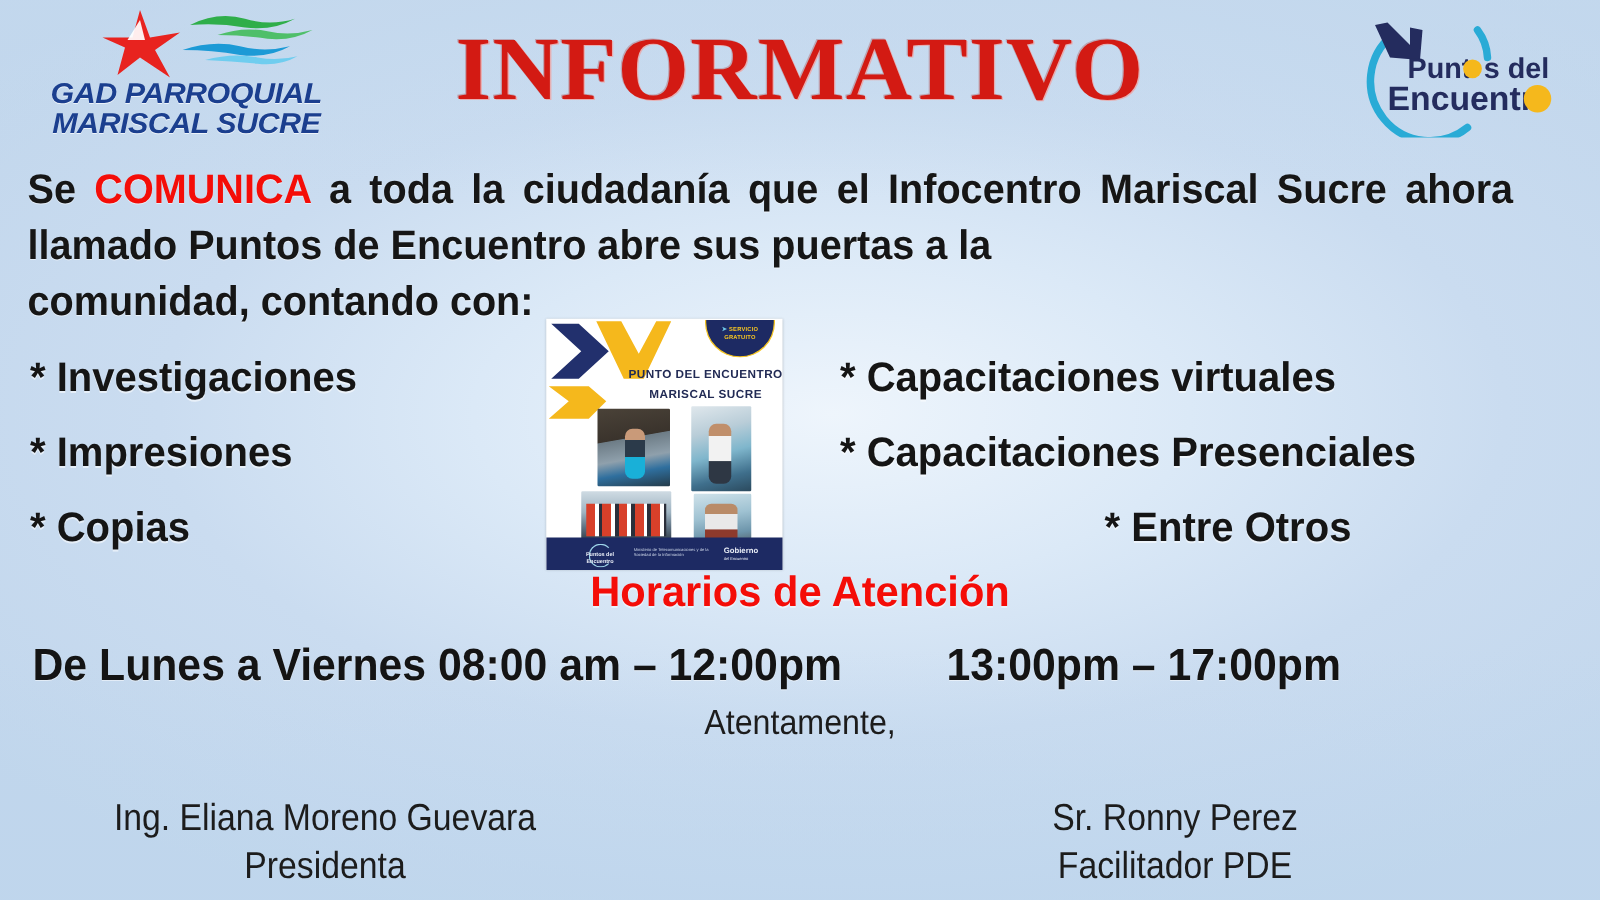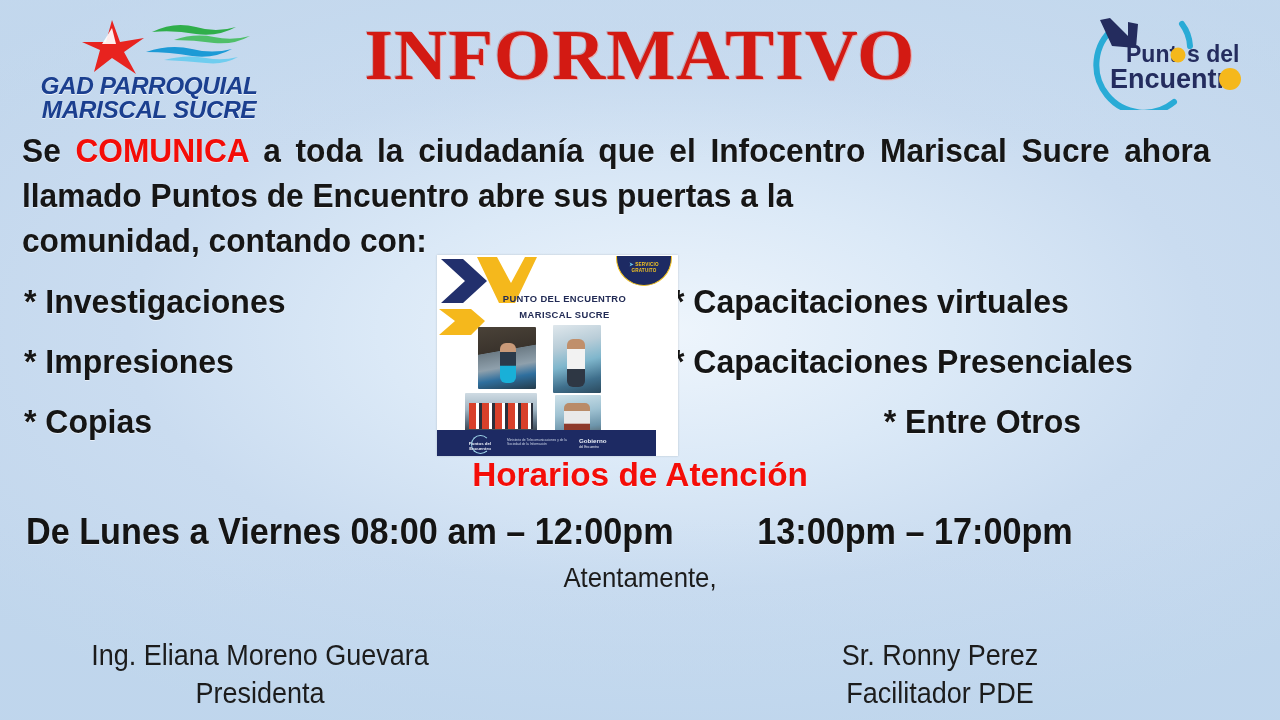--- a/index.html
+++ b/index.html
@@ -13,21 +13,21 @@
     background:
       radial-gradient(ellipse 70% 60% at 52% 46%, #eef5fc 0%, #dbe9f7 32%, #cadcf0 60%, #c1d6ec 100%);
   }
   .poster:before{
     content:"";position:absolute;inset:0;
     background:linear-gradient(180deg, rgba(196,217,238,.55) 0%, rgba(255,255,255,0) 22%, rgba(255,255,255,0) 72%, rgba(190,214,237,.55) 100%);
     pointer-events:none;
   }
 
   
-  .gad-logo{position:absolute;left:24px;top:16px;width:250px;height:112px;}
+  .gad-logo{position:absolute;left:24px;top:4px;width:250px;height:112px;}
   .gad-logo svg{position:absolute;left:0;top:0;}
   .gad-name{
     position:absolute;left:0;top:58px;width:250px;text-align:center;
     color:#1b3f8f;font-weight:bold;font-style:italic;
     font-family:"Liberation Sans", sans-serif;
     font-size:23px;line-height:24px;letter-spacing:-.4px;
     transform:scaleX(1.06);transform-origin:center;
     text-shadow:0 1px 0 rgba(255,255,255,.7);
   }
 
@@ -63,21 +63,21 @@
   .bullets-right{
     position:absolute;left:672px;top:272px;width:600px;
     font-weight:bold;font-size:33px;line-height:60px;color:#151515;
     transform:scaleX(.97);transform-origin:left top;
     text-shadow:0 1px 0 rgba(255,255,255,.55);
   }
   .bullets-right .b3{display:block;text-align:center;padding-left:40px;}
 
   
   .flyer{
-    position:absolute;left:437px;top:255px;width:241px;height:201px;
+    position:absolute;left:437px;top:255px;width:189px;height:201px;
     background:#ffffff;overflow:hidden;
     box-shadow:0 0 2px rgba(0,0,0,.18);
   }
   .flyer .chev{position:absolute;left:0;top:0;}
   .flyer .badge{
     position:absolute;right:6px;top:1px;width:56px;height:30px;
     background:#1d2a63;color:#f6c521;
     border-radius:0 0 28px 28px;
     font-size:4.6px;font-weight:bold;line-height:6.4px;
     text-align:center;padding-top:5px;box-sizing:border-box;

